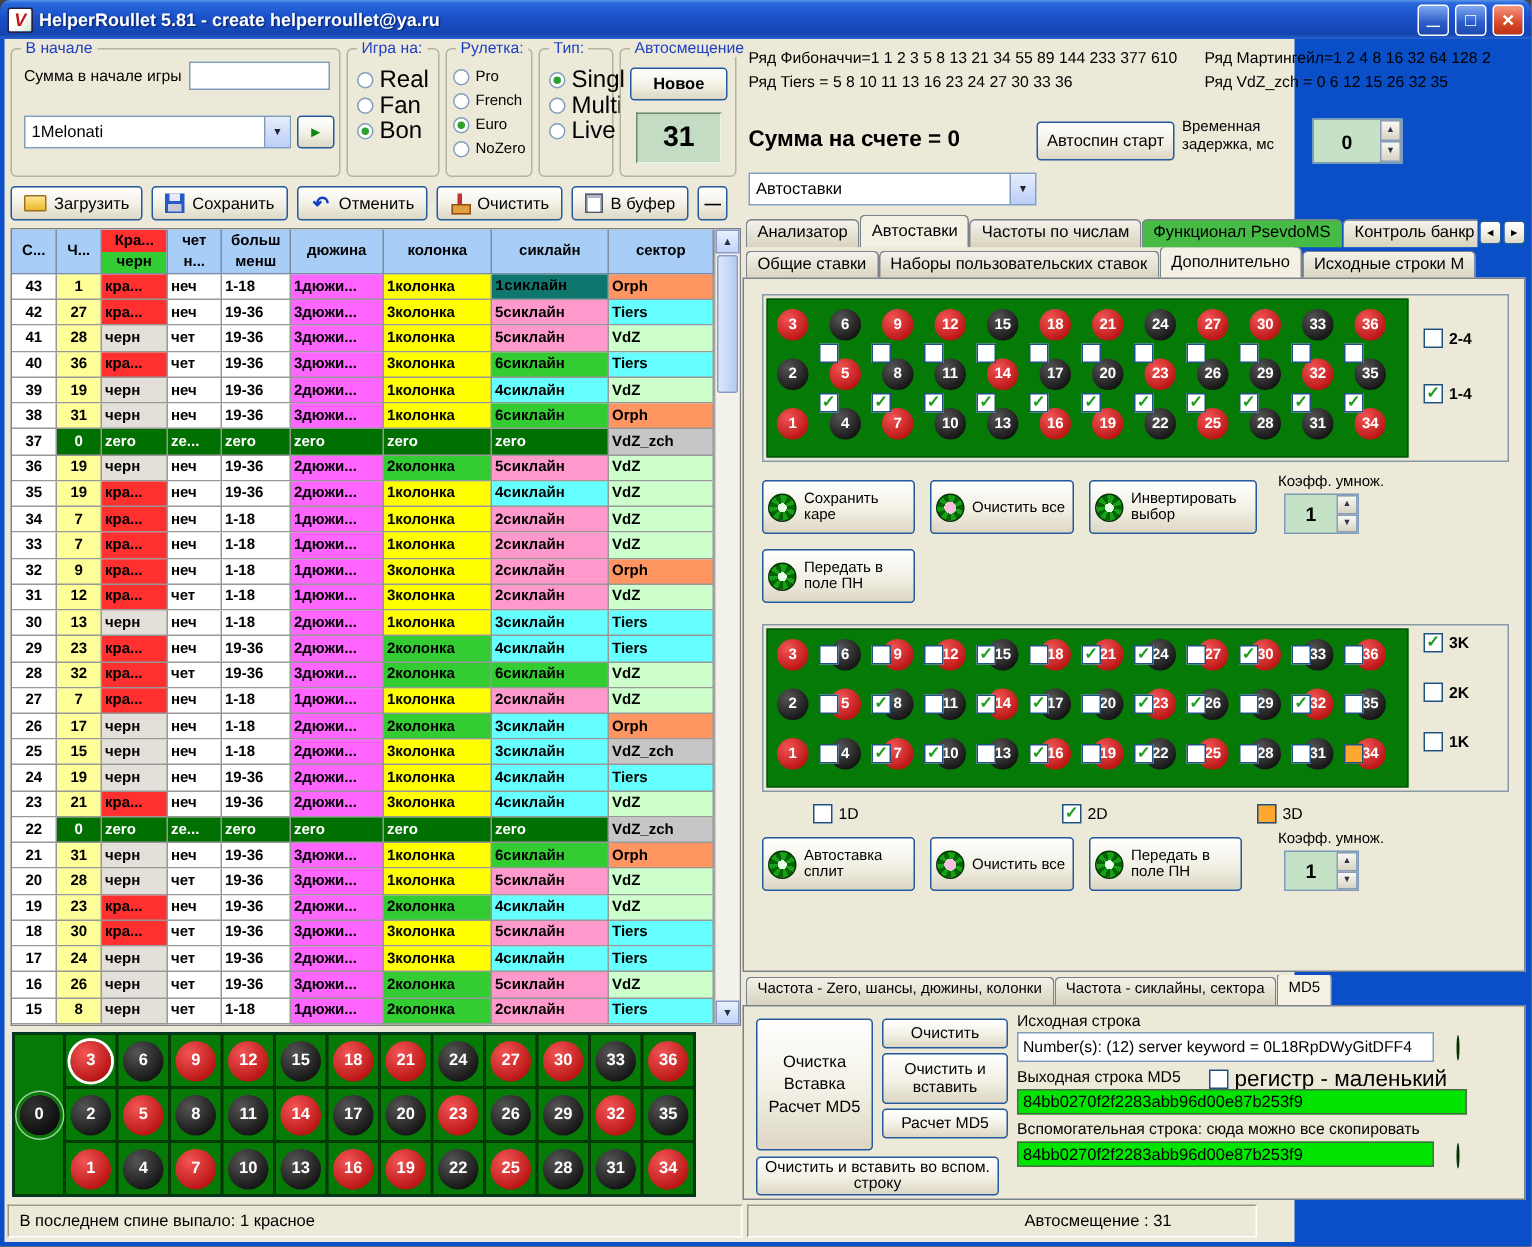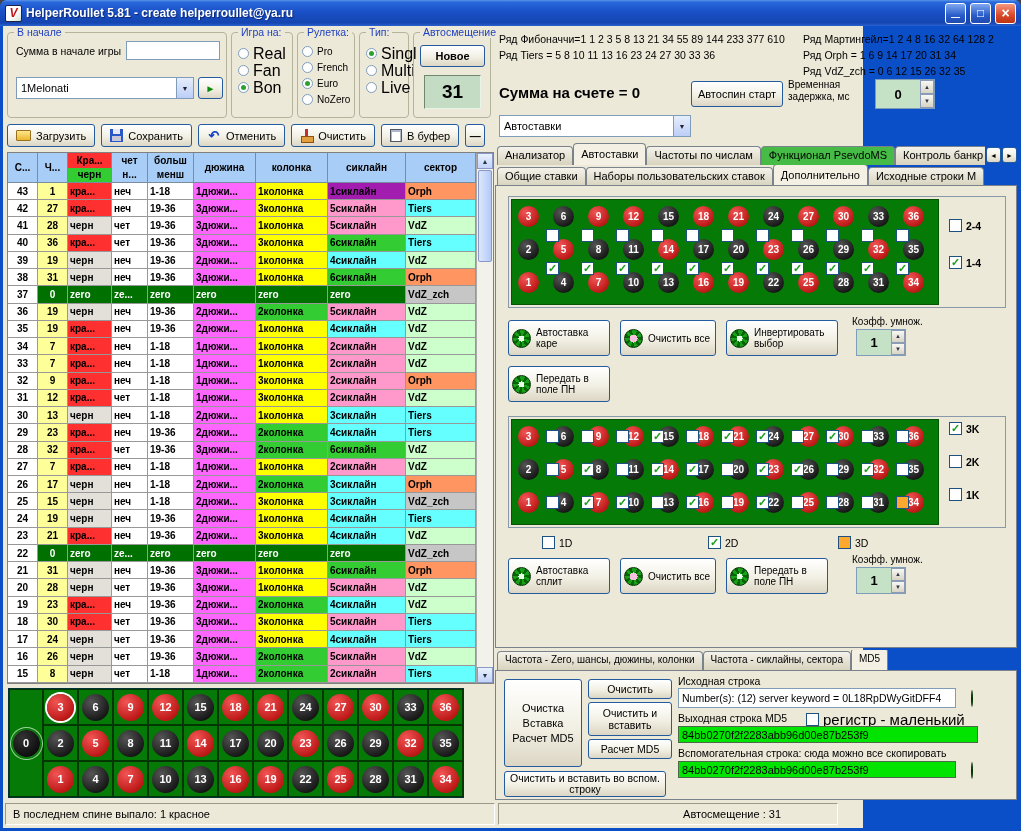--- a/index.html
+++ b/index.html
@@ -327,21 +327,21 @@
           </div>
         <div id="tbody">
             <div class="trow">
               <div class="td ctr" style="width: 30px; background: rgb(255, 255, 255);">43</div>
               <div class="td ctr" style="width: 30px; background: rgb(255, 255, 153);">1</div>
               <div class="td" style="width: 44px; background: rgb(255, 48, 48);">кра...</div>
               <div class="td" style="width: 36px; background: rgb(255, 255, 255);">неч</div>
               <div class="td" style="width: 46px; background: rgb(255, 255, 255);">1-18</div>
               <div class="td" style="width: 62px; background: rgb(255, 102, 255);">1дюжи...</div>
               <div class="td" style="width: 72px; background: rgb(255, 255, 0);">1колонка</div>
-              <div class="td" style="width: 78px; background: #a21caf;">1сиклайн</div>
+              <div class="td" style="width: 78px; background: #0f766e; font-family: Liberation Mono, monospace;">1сиклайн</div>
               <div class="td" style="width: 70px; background: rgb(255, 149, 96);">Orph</div>
             </div>
             <div class="trow">
               <div class="td ctr" style="width: 30px; background: rgb(255, 255, 255);">42</div>
               <div class="td ctr" style="width: 30px; background: rgb(255, 255, 153);">27</div>
               <div class="td" style="width: 44px; background: rgb(255, 48, 48);">кра...</div>
               <div class="td" style="width: 36px; background: rgb(255, 255, 255);">неч</div>
               <div class="td" style="width: 46px; background: rgb(255, 255, 255);">19-36</div>
               <div class="td" style="width: 62px; background: rgb(255, 102, 255);">3дюжи...</div>
               <div class="td" style="width: 72px; background: rgb(255, 255, 0);">3колонка</div>
@@ -773,21 +773,20 @@
       <div class="scell" id="sc1">В последнем спине выпало: 1 красное</div>
       <div class="scell" id="sc2">Автосмещение : 31</div>
     </div>
 
     <div class="series-col" id="series-left">
         <div class="series-line">Ряд Фибоначчи=1 1 2 3 5 8 13 21 34 55 89 144 233 377 610</div>
         <div class="series-line">Ряд Tiers = 5 8 10 11 13 16 23 24 27 30 33 36</div>
       </div>
     <div class="series-col" id="series-right">
         <div class="series-line">Ряд Мартингейл=1 2 4 8 16 32 64 128 2</div>
-        <div class="series-line">Ряд Orph = 1 6 9 14 17 20 31 34</div>
         <div class="series-line">Ряд VdZ_zch = 0 6 12 15 26 32 35</div>
       </div>
 
     <div id="sum-text">Сумма на счете = 0</div>
     <button class="xpbtn" id="autospin-btn">Автоспин старт</button>
     <div id="delay-label">Временная задержка, мс</div>
     <div class="spinner" id="delay-spin">
       <span class="spin-val">0</span>
       <span class="spin-btns">
         <span class="sb up"></span>
@@ -885,21 +884,21 @@
               <span>2-4</span>
             </span>
             <span class="side-row">
               <span class="cb">✓</span>
               <span>1-4</span>
             </span>
           </div>
       </div>
       <button class="xpbtn bet-btn" id="kare-btn">
         <span class="wheel-icon"></span>
-        <span class="lbl">Автоставка каре</span>
+        <span class="lbl">Сохранить каре</span>
       </button>
       <button class="xpbtn bet-btn" id="kare-clear">
         <span class="wheel-icon pink"></span>
         <span class="lbl">Очистить все</span>
       </button>
       <button class="xpbtn bet-btn" id="kare-invert">
         <span class="wheel-icon"></span>
         <span class="lbl">Инвертировать выбор</span>
       </button>
       <span class="koeff-label" id="koeff1-label">Коэфф. умнож.</span>

